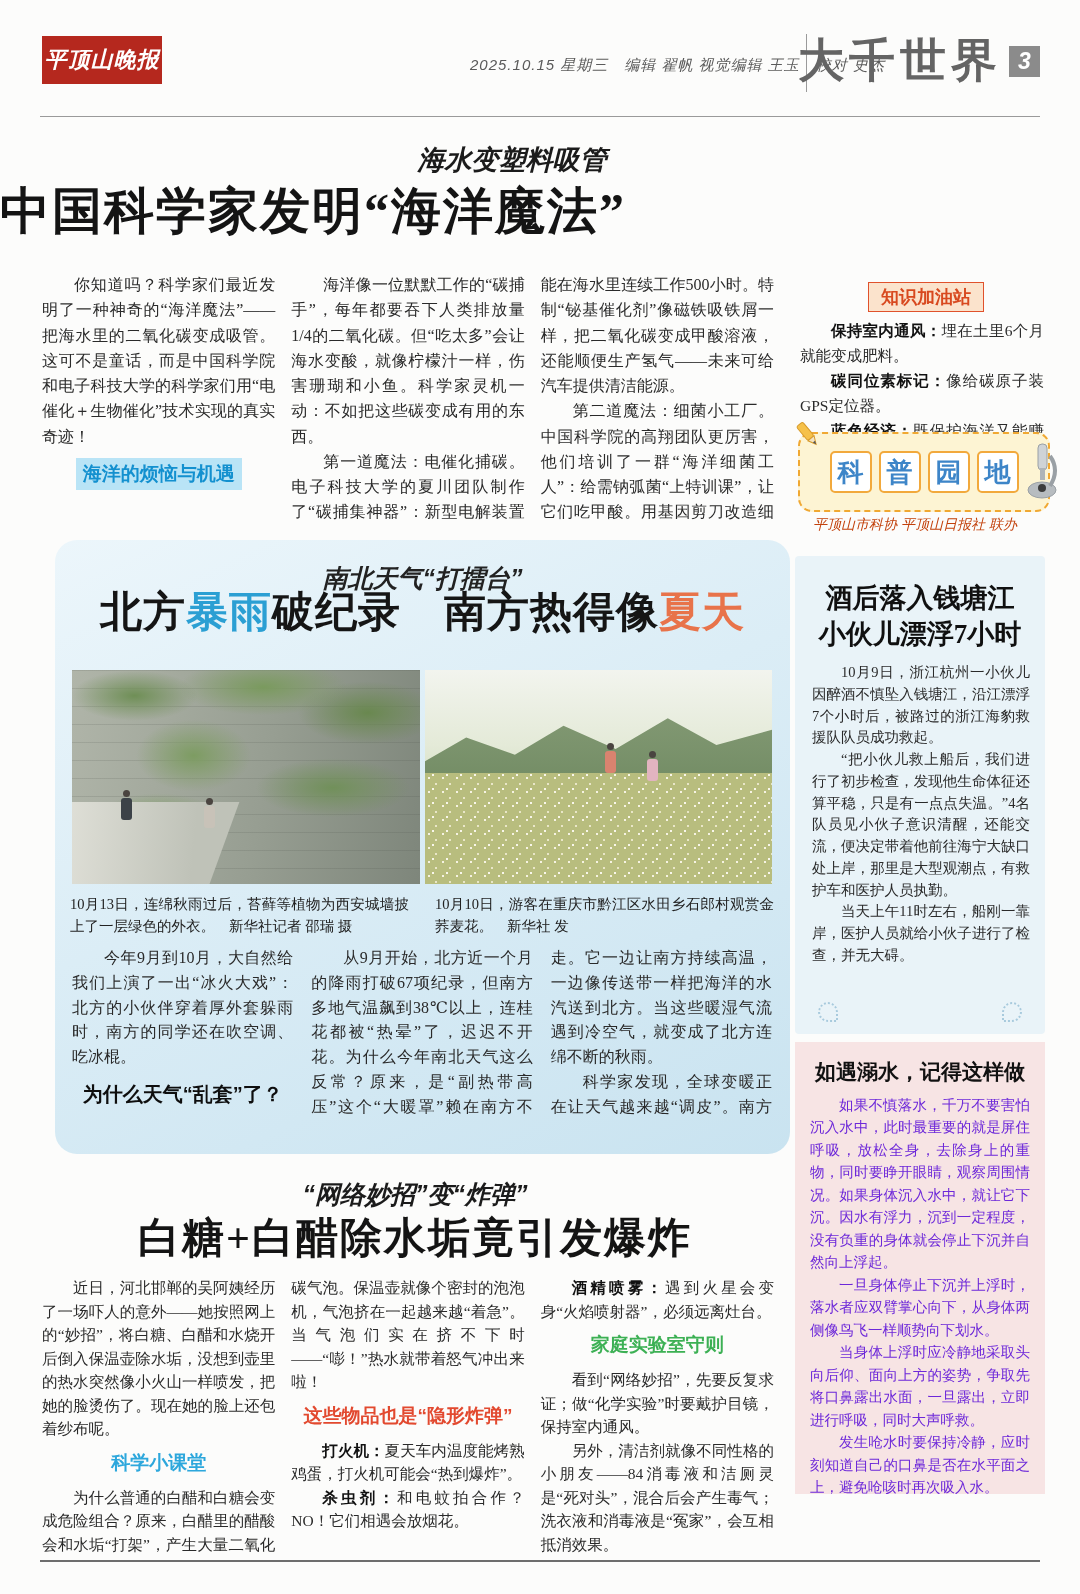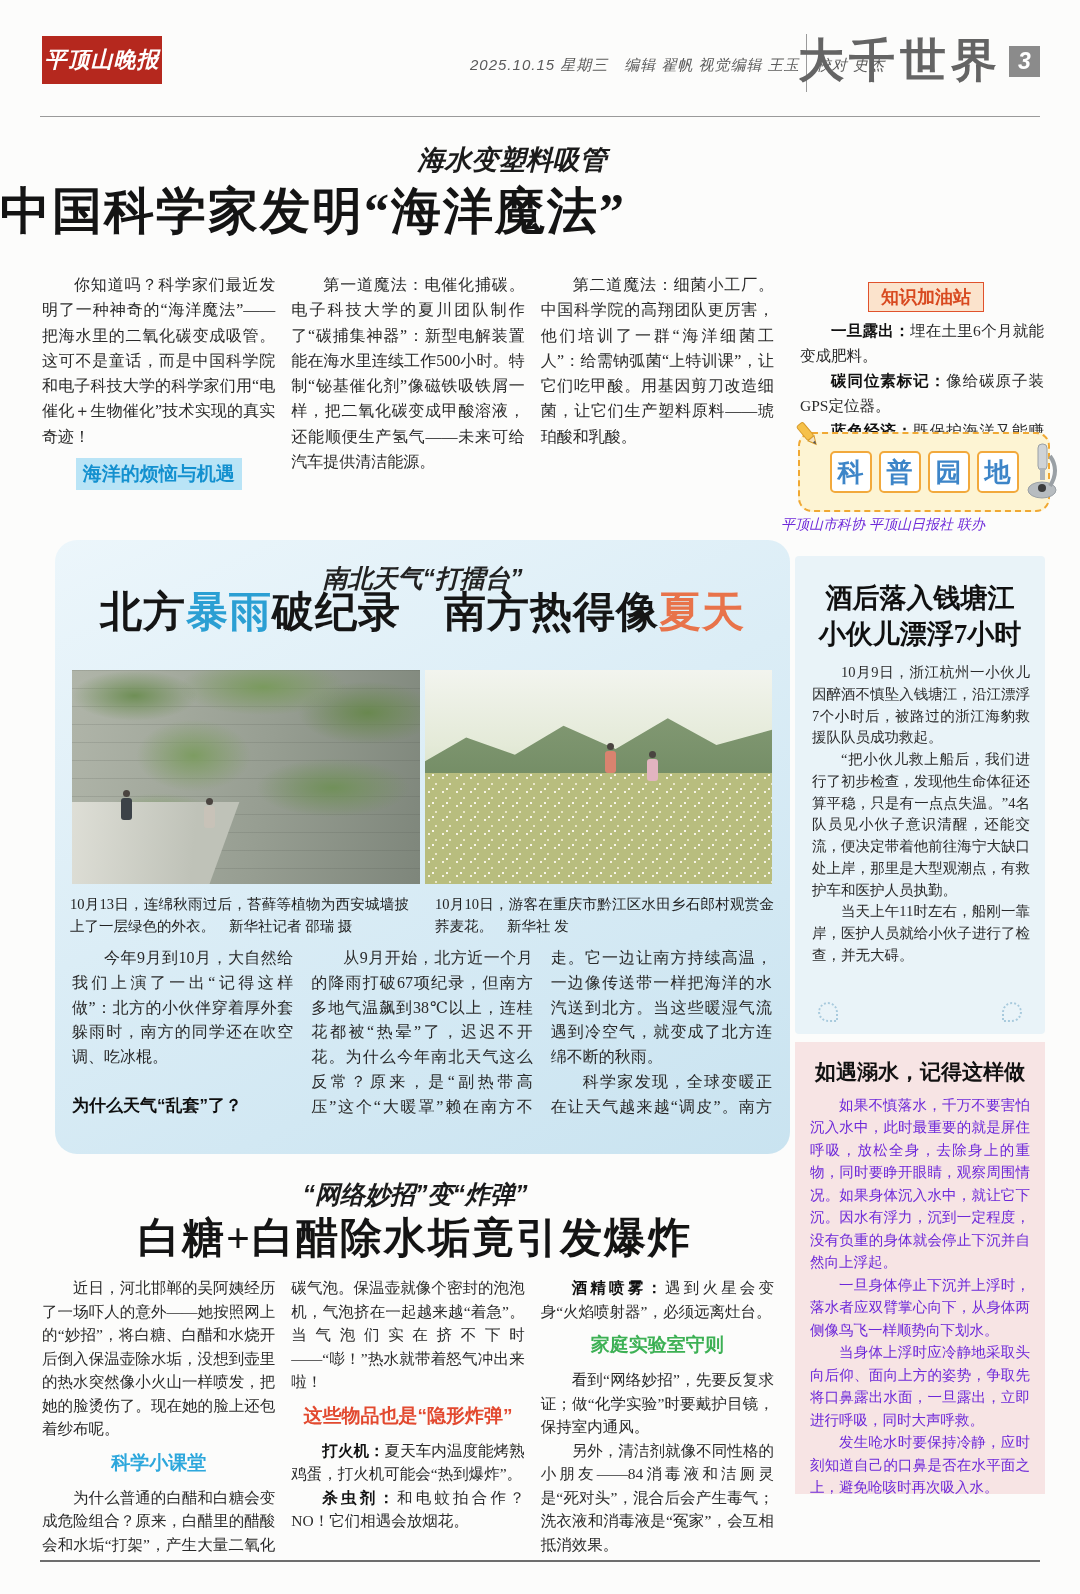--- a/index.html
+++ b/index.html
@@ -37,21 +37,21 @@
     font-family:"Liberation Sans","DejaVu Sans",sans-serif;}
   .kb-items{position:absolute;left:800px;top:318px;width:244px;font-size:15.5px;line-height:1.62;text-align:justify;}
   .kb-items p{margin:0;text-indent:2em;}
   .kb-items b{font-weight:bold;color:#111;}
   .kepu{position:absolute;left:798px;top:432px;width:248px;height:76px;background:#fdf4d3;
     border:2px dashed #f0a832;border-radius:14px;display:flex;align-items:center;justify-content:center;gap:7px;}
   .kepu-tile{width:38px;height:38px;background:#fff;border:2px solid #f2a93c;border-radius:5px;
     display:flex;align-items:center;justify-content:center;font-size:26px;font-weight:bold;color:#3d85c8;}
   .kepu-pencil{position:absolute;left:-8px;top:-14px;transform:rotate(-40deg);}
   .kepu-scope{position:absolute;right:-14px;top:6px;}
-  .kepu-joint{position:absolute;left:759px;top:516px;width:248px;text-align:center;color:#6d28d9;font-size:14px;}
+  .kepu-joint{position:absolute;left:791px;top:516px;width:248px;text-align:center;color:#c2410c;font-size:14px;}
   
   .weather-bg{position:absolute;left:55px;top:540px;width:735px;height:614px;border-radius:22px;
     background:linear-gradient(155deg,#ecf6fb 0%,#dbedf6 45%,#c9e3f0 100%);}
   .weather-kicker{position:absolute;left:55px;top:562px;width:735px;text-align:center;
     font-weight:bold;font-size:25px;color:#222;}
   .weather-headline{position:absolute;left:55px;top:584px;width:735px;text-align:center;
     font-size:42px;font-weight:bold;color:#151515;letter-spacing:1px;}
   .hl-blue{color:#2b9fd3;}
   .hl-orange{color:#e8734a;}
   .photo-row{position:absolute;left:72px;top:670px;width:700px;height:214px;display:flex;gap:5px;}
@@ -82,21 +82,21 @@
     background-size:14px 14px;}
   .tourist1{left:52%;top:34%;}
   .tourist2{left:64%;top:38%;}
   .caption-row{position:absolute;left:70px;top:894px;width:704px;display:flex;gap:26px;
     font-size:14.5px;line-height:1.5;color:#222;}
   .caption-row .cap{flex:1;margin:0;text-align:justify;}
   .cap .credit{display:inline-block;margin-left:14px;white-space:nowrap;}
   .weather-cols{position:absolute;left:72px;top:946px;width:700px;height:192px;
     column-count:3;column-gap:18px;font-size:16px;line-height:1.55;text-align:justify;overflow:hidden;}
   .weather-cols p{margin:0;text-indent:2em;}
-  .wsub{display:block;margin:23px auto;font-weight:bold;font-size:17px;text-indent:0;color:#0e0e0e;
+  .wsub{display:block;margin:9px auto;font-weight:bold;font-size:20px;text-align:center;text-indent:0;color:#0e0e0e;
     font-family:"Liberation Sans","DejaVu Sans",sans-serif;}
   
   .qt-bg{position:absolute;left:795px;top:556px;width:250px;height:478px;background:#e9f3f8;border-radius:4px;}
   .qt-title{position:absolute;left:798px;top:580px;width:244px;text-align:center;font-size:27px;font-weight:bold;
     line-height:1.35;color:#101010;}
   .qt-body{position:absolute;left:812px;top:662px;width:218px;height:348px;overflow:hidden;
     font-size:14.5px;line-height:1.5;text-align:justify;}
   .qt-body p{margin:0;text-indent:2em;}
   .quote-dec{position:absolute;width:16px;height:16px;border:2px dotted #a8cadd;border-radius:50% 50% 0 50%;}
   
@@ -130,28 +130,29 @@
 <div class="section-title">大千世界</div>
 <div class="page-no sans">3</div>
 <div class="header-rule"></div>
 
 <div class="sea-kicker sans">海水变塑料吸管</div>
 <div class="sea-headline">中国科学家发明“海洋魔法”</div>
 
 <div class="sea-cols">
   <p>你知道吗？科学家们最近发明了一种神奇的“海洋魔法”——把海水里的二氧化碳变成吸管。这可不是童话，而是中国科学院和电子科技大学的科学家们用“电催化＋生物催化”技术实现的真实奇迹！</p>
   <span class="badge-blue">海洋的烦恼与机遇</span>
+  <p>海洋像一位默默工作的“碳捕手”，每年都要吞下人类排放量1/4的二氧化碳。但“吃太多”会让海水变酸，就像柠檬汁一样，伤害珊瑚和小鱼。科学家灵机一动：不如把这些碳变成有用的东西。</p>
   <p>第一道魔法：电催化捕碳。电子科技大学的夏川团队制作了“碳捕集神器”：新型电解装置能在海水里连续工作500小时。特制“铋基催化剂”像磁铁吸铁屑一样，把二氧化碳变成甲酸溶液，还能顺便生产氢气——未来可给汽车提供清洁能源。</p>
   <p>第二道魔法：细菌小工厂。中国科学院的高翔团队更厉害，他们培训了一群“海洋细菌工人”：给需钠弧菌“上特训课”，让它们吃甲酸。用基因剪刀改造细菌，让它们生产塑料原料——琥珀酸和乳酸。</p>
 
 </div>
 
 <div class="kb-title">知识加油站</div>
 <div class="kb-items">
-  <p><b>一旦露出：</b><span>埋在土里6个月就能变成肥料。</span></p>
+  <p><b>保持室内通风：</b><span>埋在土里6个月就能变成肥料。</span></p>
   <p><b>碳同位素标记：</b><span>像给碳原子装GPS定位器。</span></p>
   <p><b>蓝色经济：</b><span>既保护海洋又能赚钱的聪明办法。</span></p>
 </div>
 
 <div class="kepu">
   <svg class="kepu-pencil" width="30" height="30" viewBox="0 0 30 30">
     <rect x="12" y="2" width="8" height="18" rx="2" fill="#f6c14a" stroke="#d79a2a"></rect>
     <polygon points="12,20 20,20 16,28" fill="#f3e2c0" stroke="#d79a2a"></polygon>
     <polygon points="14.6,24.6 17.4,24.6 16,28" fill="#555"></polygon>
   </svg>
@@ -212,21 +213,21 @@
       </div>
   </div>
 </div>
 
 <div class="caption-row">
   <p class="cap"><span>10月13日，连绵秋雨过后，苔藓等植物为西安城墙披上了一层绿色的外衣。</span><span class="credit">新华社记者 邵瑞 摄</span></p>
   <p class="cap"><span>10月10日，游客在重庆市黔江区水田乡石郎村观赏金荞麦花。</span><span class="credit">新华社 发</span></p>
 </div>
 
 <div class="weather-cols">
-  <p>今年9月到10月，大自然给我们上演了一出“记得这样做”：北方的小伙伴穿着厚外套躲雨时，南方的同学还在吹空调、吃冰棍。</p>
+  <p>今年9月到10月，大自然给我们上演了一出“冰火大戏”：北方的小伙伴穿着厚外套躲雨时，南方的同学还在吹空调、吃冰棍。</p>
   <span class="wsub">为什么天气“乱套”了？</span>
   <p>从9月开始，北方近一个月的降雨打破67项纪录，但南方多地气温飙到38℃以上，连桂花都被“热晕”了，迟迟不开花。为什么今年南北天气这么反常？原来，是“副热带高压”这个“大暖罩”赖在南方不走。它一边让南方持续高温，一边像传送带一样把海洋的水汽送到北方。当这些暖湿气流遇到冷空气，就变成了北方连绵不断的秋雨。</p>
   <p>科学家发现，全球变暖正在让天气越来越“调皮”。南方可能面临更多的“秋老虎”，北方暴雨可能更频繁。2023年是史上最热年，但未来可能还会更热。</p>
 
 </div>
 
 <div class="qt-bg"></div>
 <div class="qt-title">
   <span>酒后落入钱塘江</span><br>
   <span>小伙儿漂浮7小时</span>

